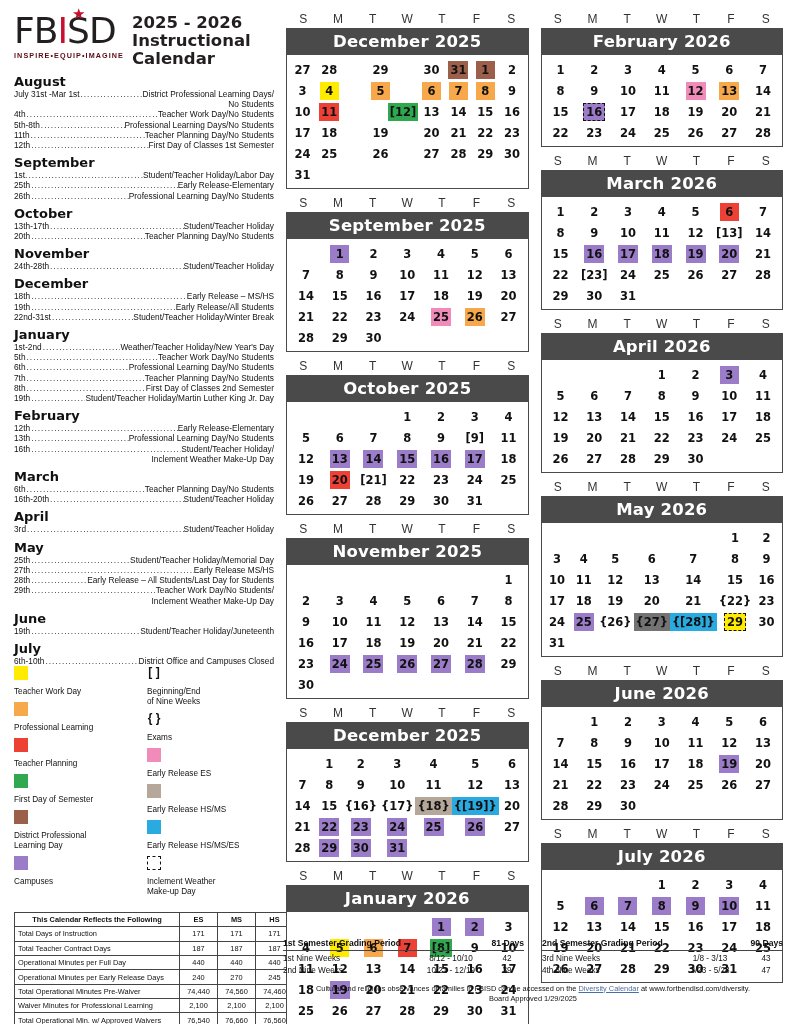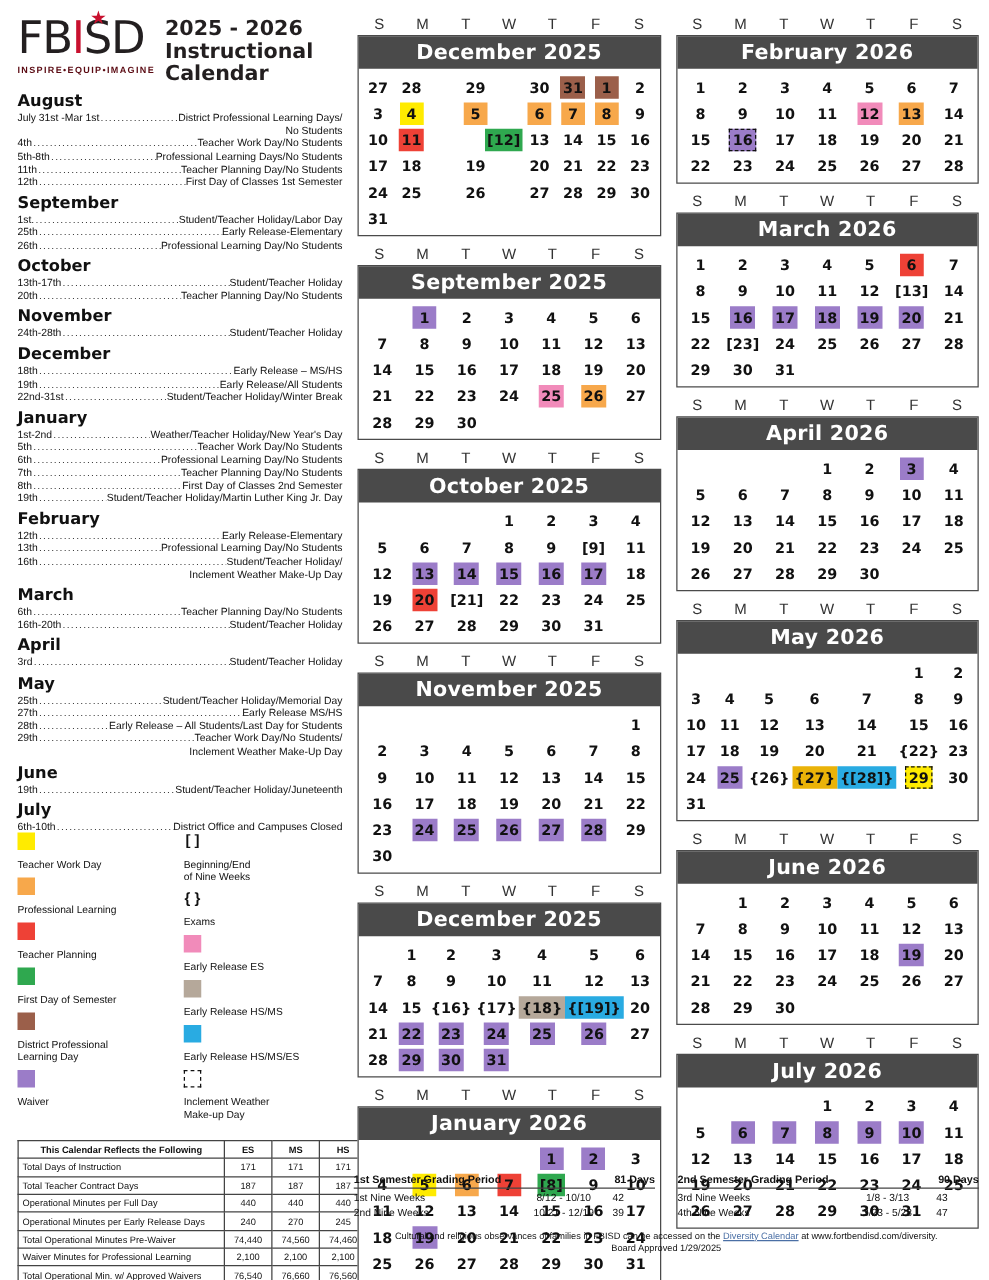--- a/index.html
+++ b/index.html
@@ -100,21 +100,21 @@
   
   .footer { position: absolute; left: 283px; top: 938px; width: 500px; }
   .gp-wrap { display: flex; gap: 18px; }
   .gp { flex: 1; }
   .gp-head { display: flex; font-size: 8.6px; font-weight: bold; border-bottom: 1.2px solid #444; padding-bottom: 1.5px; }
   .gp-head .a { flex: 1; }
   .gp-head .c { width: 52px; text-align: right; }
   .gp-row { display: flex; font-size: 8.2px; padding-top: 3px; }
   .gp-row .a { flex: 1; }
   .gp-row .b { width: 78px; text-align: center; }
-  .gp-row .c { width: 34px; text-align: left; }
+  .gp-row .c { width: 34px; text-align: center; }
   .foot-note { font-size: 7.4px; text-align: center; margin-top: 9px; line-height: 10px; }
   .foot-note a { color: #4a6fa5; text-decoration: underline; }
 </style>
 </head>
 <body>
 
 <div class="page">
 
   <div class="left">
 
@@ -328,21 +328,21 @@
           <div class="key-item">
             <span class="swatch" style="background: rgb(47, 168, 79);"></span>
             <span class="key-label">First Day of Semester</span>
           </div>
           <div class="key-item">
             <span class="swatch" style="background: rgb(155, 95, 74);"></span>
             <span class="key-label">District Professional<br>Learning Day</span>
           </div>
           <div class="key-item">
             <span class="swatch" style="background: rgb(155, 124, 200);"></span>
-            <span class="key-label">Waiver</span>
+            <span class="key-label">Campuses</span>
           </div>
         </div>
       <div class="key-col" id="key-right">
           <div class="key-item">
             <span class="bracket">[ ]</span>
             <span class="key-label">Beginning/End<br>of Nine Weeks</span>
           </div>
           <div class="key-item">
             <span class="bracket">{ }</span>
             <span class="key-label">Exams</span>
@@ -1546,21 +1546,21 @@
               <div class="cell">
                 <span class="chip">24</span>
               </div>
               <div class="cell">
                 <span class="chip" style="background: rgb(155, 124, 200);">25</span>
               </div>
               <div class="cell">
                 <span class="chip">{26}</span>
               </div>
               <div class="cell">
-                <span class="chip" style="background: #eab308;">{27}</span>
+                <span class="chip" style="background: #737373;">{27}</span>
               </div>
               <div class="cell">
                 <span class="chip" style="background: rgb(41, 171, 226);">{[28]}</span>
               </div>
               <div class="cell">
                 <span class="chip dash" style="background: rgb(255, 235, 0);">29</span>
               </div>
               <div class="cell">
                 <span class="chip">30</span>
               </div>

